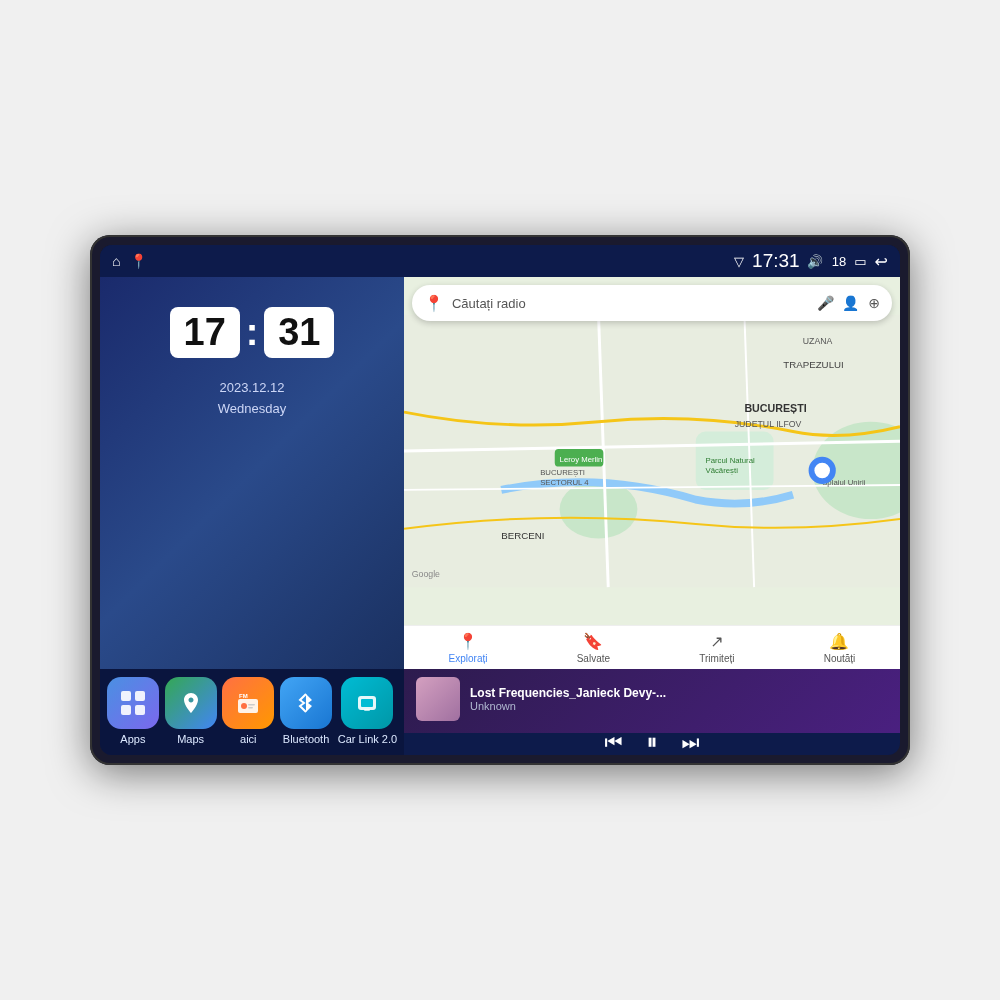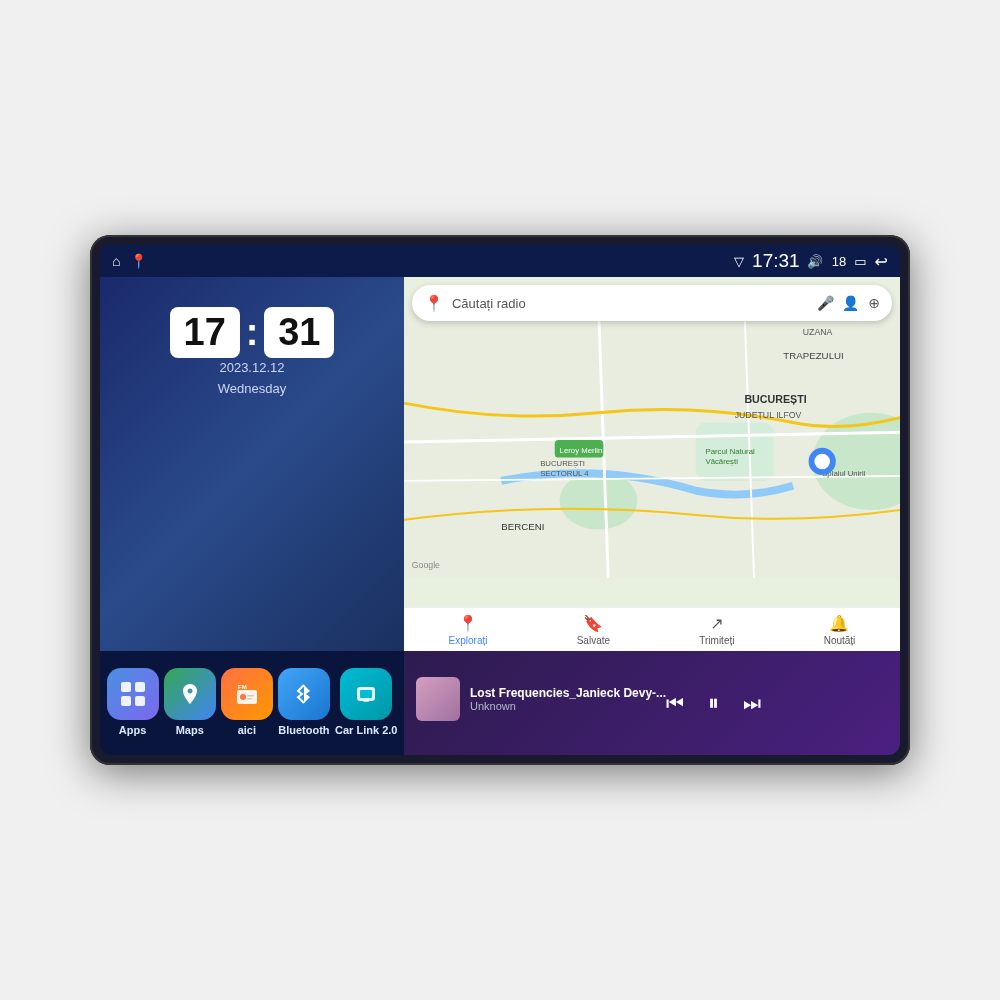--- a/index.html
+++ b/index.html
@@ -101,20 +101,21 @@
     }
     .clock-colon {
       color: white;
       font-size: 38px;
       font-weight: bold;
     }
 
     .date-info {
       text-align: center;
       color: #ccd6f6;
+      margin-top: 20px;
       font-size: 13px;
       line-height: 1.6;
     }
 
     
     .app-row {
       width: 100%;
       background: rgba(10, 20, 60, 0.85);
       display: flex;
       flex-direction: row;
@@ -136,21 +137,20 @@
       border-radius: 14px;
       display: flex;
       align-items: center;
       justify-content: center;
       font-size: 24px;
     }
     .app-label {
       color: #dce8ff;
       font-size: 11px;
       text-align: center;
-      font-weight: bold;
     }
 
     .icon-apps { background: linear-gradient(135deg, #4a90e2, #7b68ee); }
     .icon-maps { background: linear-gradient(135deg, #34a853, #4285f4); }
     .icon-radio { background: linear-gradient(135deg, #ff7043, #ff9800); }
     .icon-bluetooth { background: linear-gradient(135deg, #42a5f5, #1976d2); }
     .icon-carlink { background: linear-gradient(135deg, #00bcd4, #0097a7); }
 
     
     .right-panel {
@@ -216,24 +216,24 @@
     }
     .map-nav-item.active {
       color: #4285f4;
     }
     .map-nav-icon {
       font-size: 16px;
     }
 
     
     .music-player {
-      height: 104px;
+      height: 64px;
       background: linear-gradient(135deg, #2d1b4e, #4a2080);
       display: flex;
-      flex-direction: row;
+      flex-direction: column;
       padding: 8px 12px;
     }
     .music-info-row {
       display: flex;
       align-items: center;
       gap: 10px;
       margin-bottom: 8px;
     }
     .album-art {
       width: 44px;

